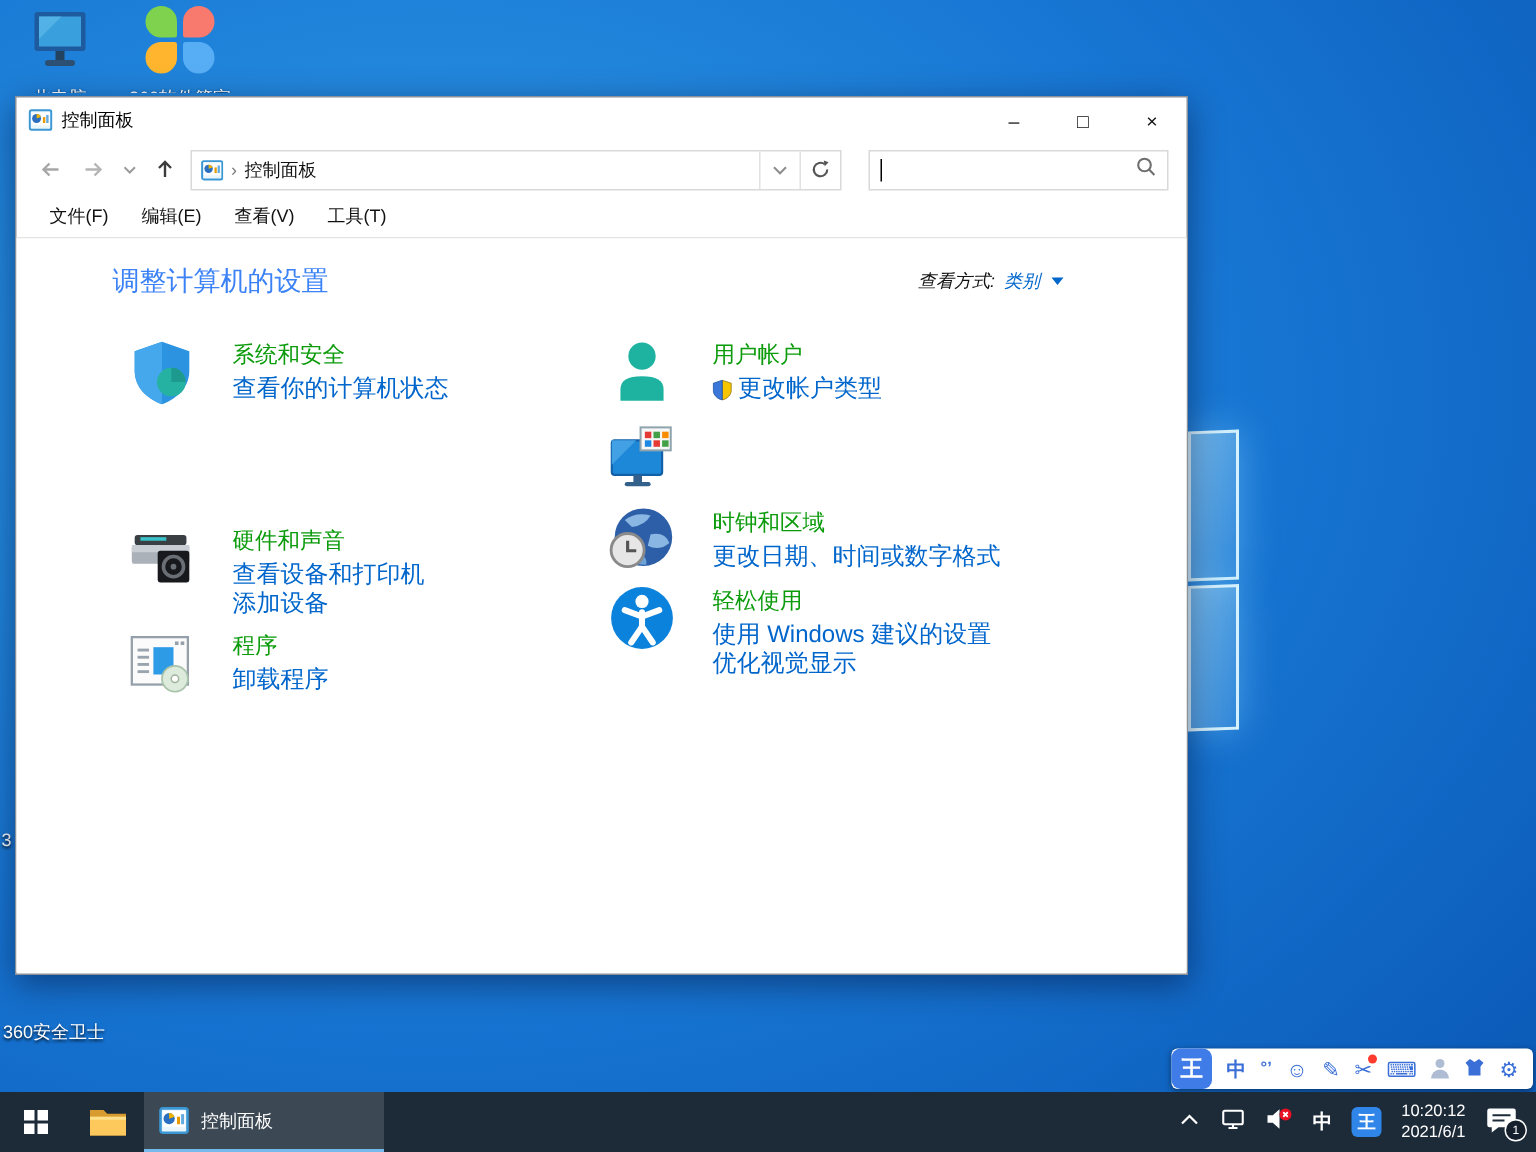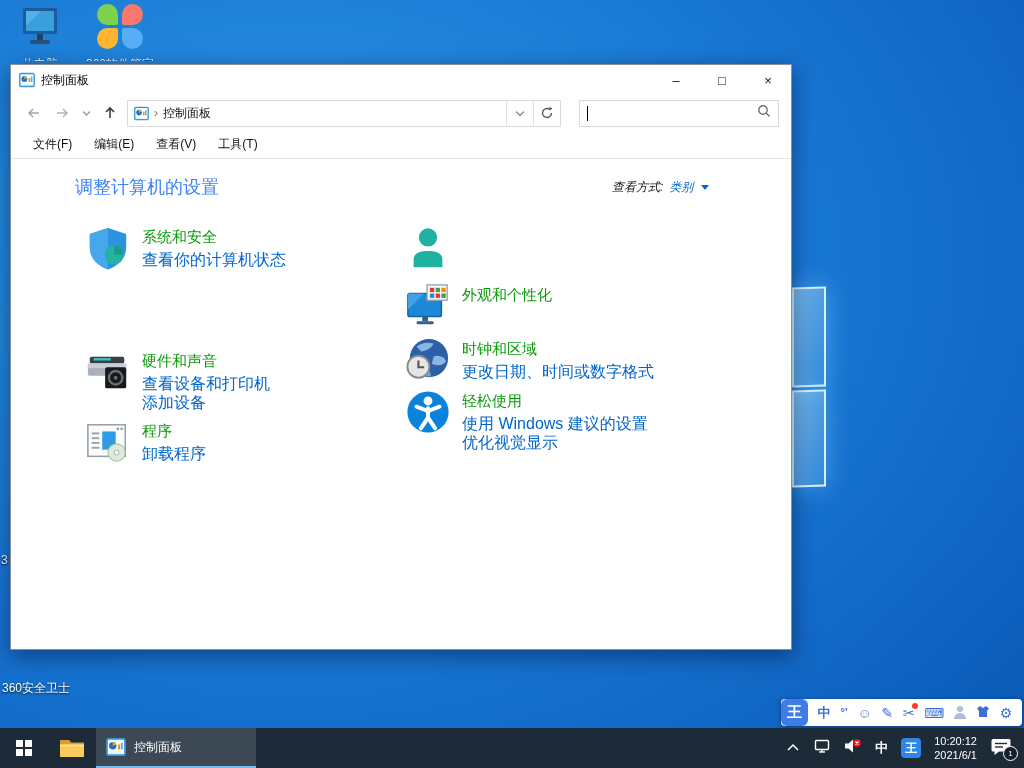--- a/index.html
+++ b/index.html
@@ -41,21 +41,21 @@
   .caret{width:1px;height:15px;background:#000;}
   .search .mag{margin-left:auto;}
   .menubar{height:27px;display:flex;align-items:center;gap:22px;padding:0 22px;font-size:12px;color:#111;border-bottom:1px solid #e4e4e4;}
   .menu-item{cursor:pointer;}
   .content{position:relative;height:489px;background:#fff;}
   .page-header{position:absolute;left:64px;top:16px;font-size:18px;color:#3b82f6;}
   .viewby{position:absolute;left:601px;top:20px;font-size:12px;color:#111;display:flex;align-items:center;gap:6px;font-style:italic;}
   .viewby-value{color:#0066cc;display:flex;align-items:center;gap:8px;cursor:pointer;}
   .tri-down{width:0;height:0;border-left:4px solid transparent;border-right:4px solid transparent;border-top:5px solid #0066cc;}
 
-  .cat{position:absolute;display:flex;gap:11px;}
+  .cat{position:absolute;display:flex;gap:24px;}
   .cat .cat-icon{width:46px;height:46px;flex:none;}
   .cat-title{font-size:15px;color:#0b9b0b;line-height:21px;margin:1px 0 3px 0;cursor:pointer;}
   .cat-link{font-size:16px;color:#0066cc;line-height:19px;cursor:pointer;display:flex;align-items:center;gap:4px;}
   .colL{left:74px;}  .colR{left:394px;}
   .l0{top:66px;} .l1{top:136px;} .l2{top:190px;} .l3{top:260px;}
   .r0{top:66px;} .r1{top:124px;} .r2{top:178px;} .r3{top:230px;}
 
   
   .sogou{position:absolute;left:781px;top:699px;width:241px;height:27px;background:#fff;border-radius:4px;
     display:flex;align-items:center;box-shadow:0 1px 4px rgba(0,0,0,.45);}
@@ -269,41 +269,48 @@
         </div>
       </div>
 
       <div class="cat colR r0">
         <span class="cat-icon">
           <svg width="46" height="46" viewBox="0 0 48 48">
             <circle cx="24" cy="13" r="9.5" fill="#1db3a0"></circle>
             <path d="M9 44 V36 C9 30 14 27 24 27 C34 27 39 30 39 36 V44 Z" fill="#1db3a0"></path>
           </svg>
         </span>
+        <div>
+          <div class="cat-title">用户帐户</div>
+          <div class="cat-link">
+            <svg width="13" height="14" viewBox="0 0 13 14">
+              <path d="M6.5 0.5 L12.5 2.5 V7 C12.5 10.5 9.8 12.8 6.5 13.7 Z" fill="#f7c500" stroke="#8c7000" stroke-width="0.5"></path>
+              <path d="M6.5 0.5 L0.5 2.5 V7 C0.5 10.5 3.2 12.8 6.5 13.7 Z" fill="#3b77d8" stroke="#1d4f9e" stroke-width="0.5"></path>
+            </svg>
+            <span>更改帐户类型</span>
+          </div>
+        </div>
       </div>
 
       <div class="cat colR r1">
         <span class="cat-icon">
           <svg width="46" height="46" viewBox="0 0 48 48">
             <rect x="3" y="11" width="35" height="24" rx="2" fill="#1e88d8" stroke="#1261a8" stroke-width="1.5"></rect>
             <path d="M3 11 L20 11 L3 28 Z" fill="#42a0e4"></path>
             <rect x="18" y="35" width="6" height="5" fill="#33618c"></rect>
             <rect x="12" y="40" width="18" height="3" rx="1.5" fill="#33618c"></rect>
             <rect x="23" y="2" width="21" height="16" fill="#f7f7f7" stroke="#90a4ae" stroke-width="1.4"></rect>
             <rect x="26" y="5" width="4.5" height="4.5" fill="#e53935"></rect>
               <rect x="32" y="5" width="4.5" height="4.5" fill="#43a047"></rect>
               <rect x="38" y="5" width="4.5" height="4.5" fill="#fb8c00"></rect>
             <rect x="26" y="11" width="4.5" height="4.5" fill="#1e88e5"></rect>
               <rect x="32" y="11" width="4.5" height="4.5" fill="#e53935"></rect>
               <rect x="38" y="11" width="4.5" height="4.5" fill="#43a047"></rect>
           </svg>
         </span>
-        <div>
-          <div class="cat-title">外观和个性化</div>
-        </div>
       </div>
 
       <div class="cat colR r2">
         <span class="cat-icon">
           <svg width="46" height="46" viewBox="0 0 48 48">
             <circle cx="25" cy="22" r="20" fill="#2c5fa8"></circle>
             <path d="M12 10 Q20 4 30 7 Q26 14 17 15 Z" fill="#89b6e2"></path>
             <path d="M30 20 Q40 18 43 26 Q36 32 28 28 Z" fill="#89b6e2"></path>
             <path d="M20 33 Q28 35 27 41 Q20 42 17 37 Z" fill="#6ea3d8"></path>
             <circle cx="14" cy="31" r="11.5" fill="#e6e6e6" stroke="#8a8a8a" stroke-width="2"></circle>

